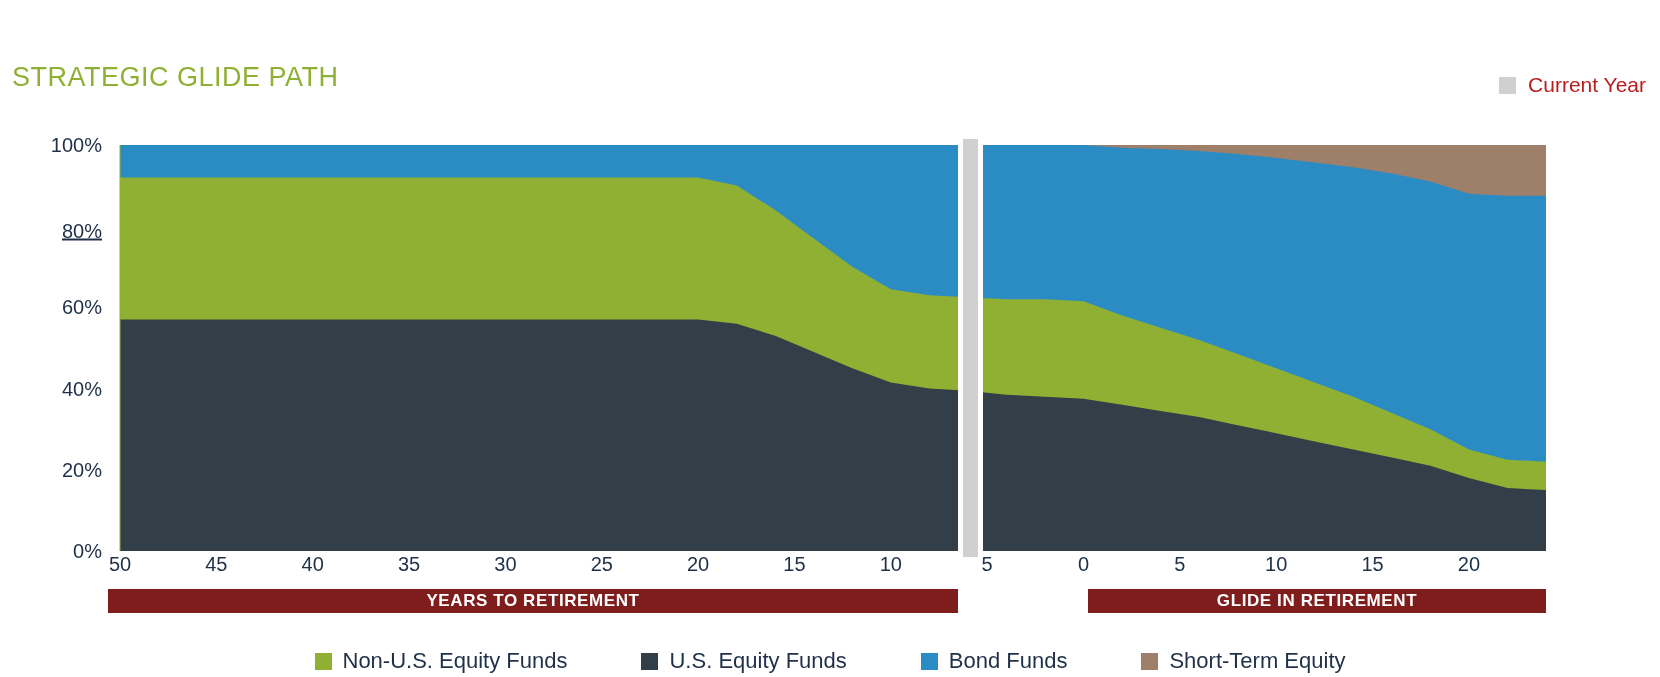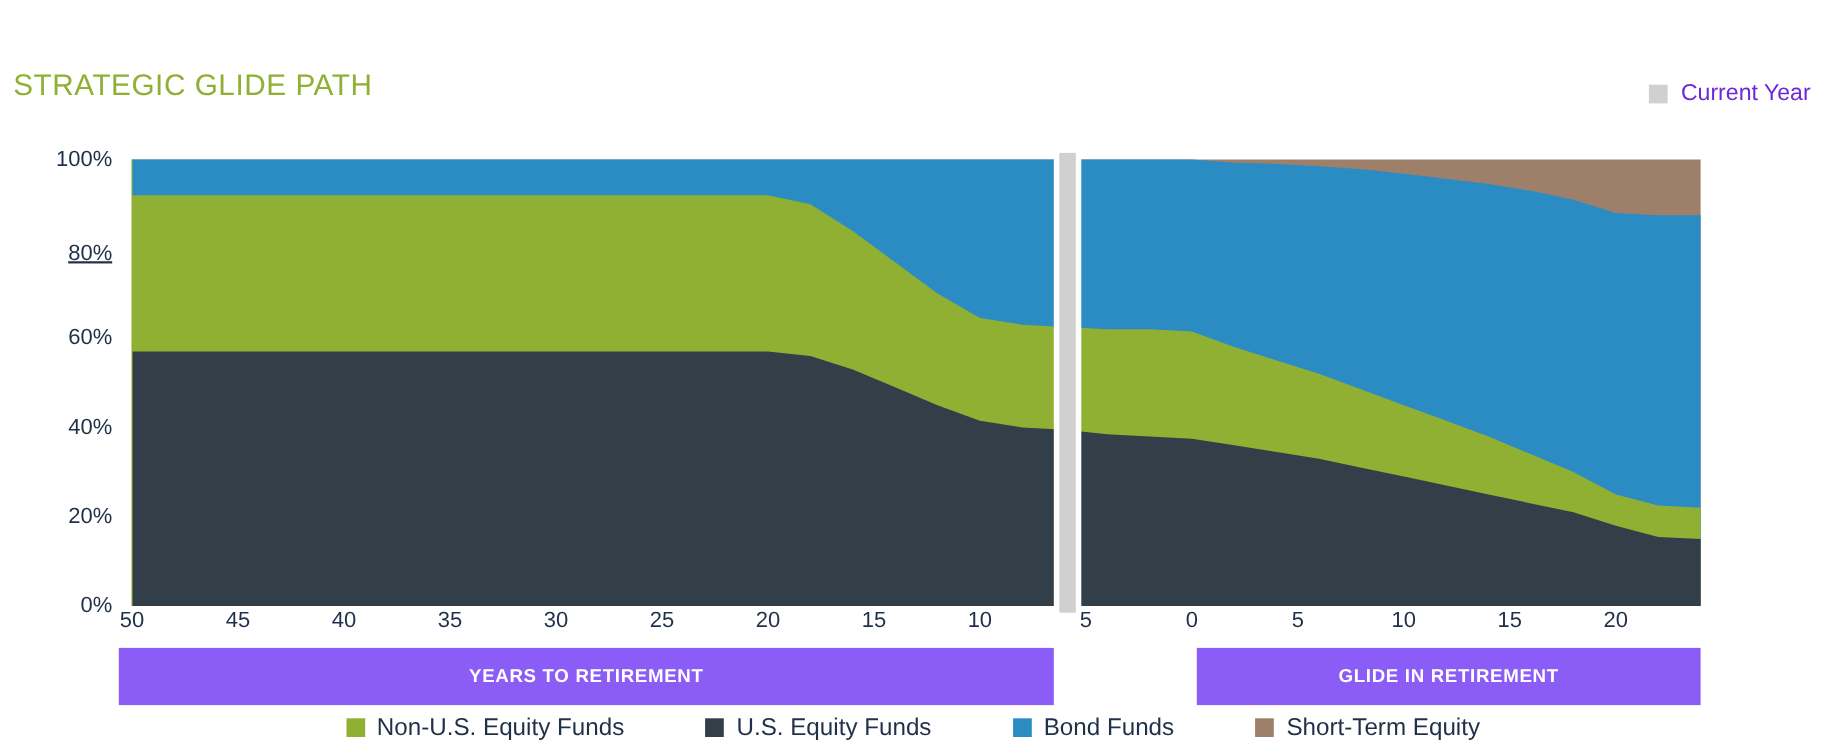--- a/index.html
+++ b/index.html
@@ -20,21 +20,21 @@
     font-size:27px;letter-spacing:.5px;
     color:#8fb033;font-weight:400;white-space:nowrap;
   }
   .top-legend{
     position:absolute;right:14px;top:25px;
     display:flex;align-items:center;gap:12px;
   }
   .top-legend .swatch{
     width:17px;height:17px;background:#d0d0d0;display:block;
   }
-  .top-legend .lbl{font-size:21px;color:#6d28d9;}
+  .top-legend .lbl{font-size:21px;color:#b91c1c;}
 
   
   .plot-wrap{
     position:absolute;left:0;top:0;width:1660px;height:530px;
   }
   .plot-svg{position:absolute;left:0;top:0;}
 
   
   .y-labels{position:absolute;left:0;top:0;width:112px;height:530px;}
   .y-lab{
@@ -47,22 +47,22 @@
   .x-labels{position:absolute;left:0;top:505px;width:1660px;height:34px;}
   .x-lab{
     position:absolute;top:0;
     font-size:20px;color:#1f3048;
     transform:translateX(-50%);white-space:nowrap;
   }
 
   
   .phase-bars{position:absolute;left:0;top:541px;width:1660px;height:36px;}
   .phase-bar{
-    position:absolute;top:0;height:52px;
-    background:#8b5cf6;
+    position:absolute;top:0;height:24px;
+    background:#7f1d1d;
     color:#ffffff;font-size:17px;font-weight:bold;letter-spacing:.6px;
     display:flex;align-items:center;justify-content:center;
   }
 
   
   .bottom-legend{
     position:absolute;left:0;top:588px;width:1660px;height:50px;
     display:flex;align-items:center;justify-content:center;gap:74px;
   }
   .lg-item{display:flex;align-items:center;gap:11px;}

